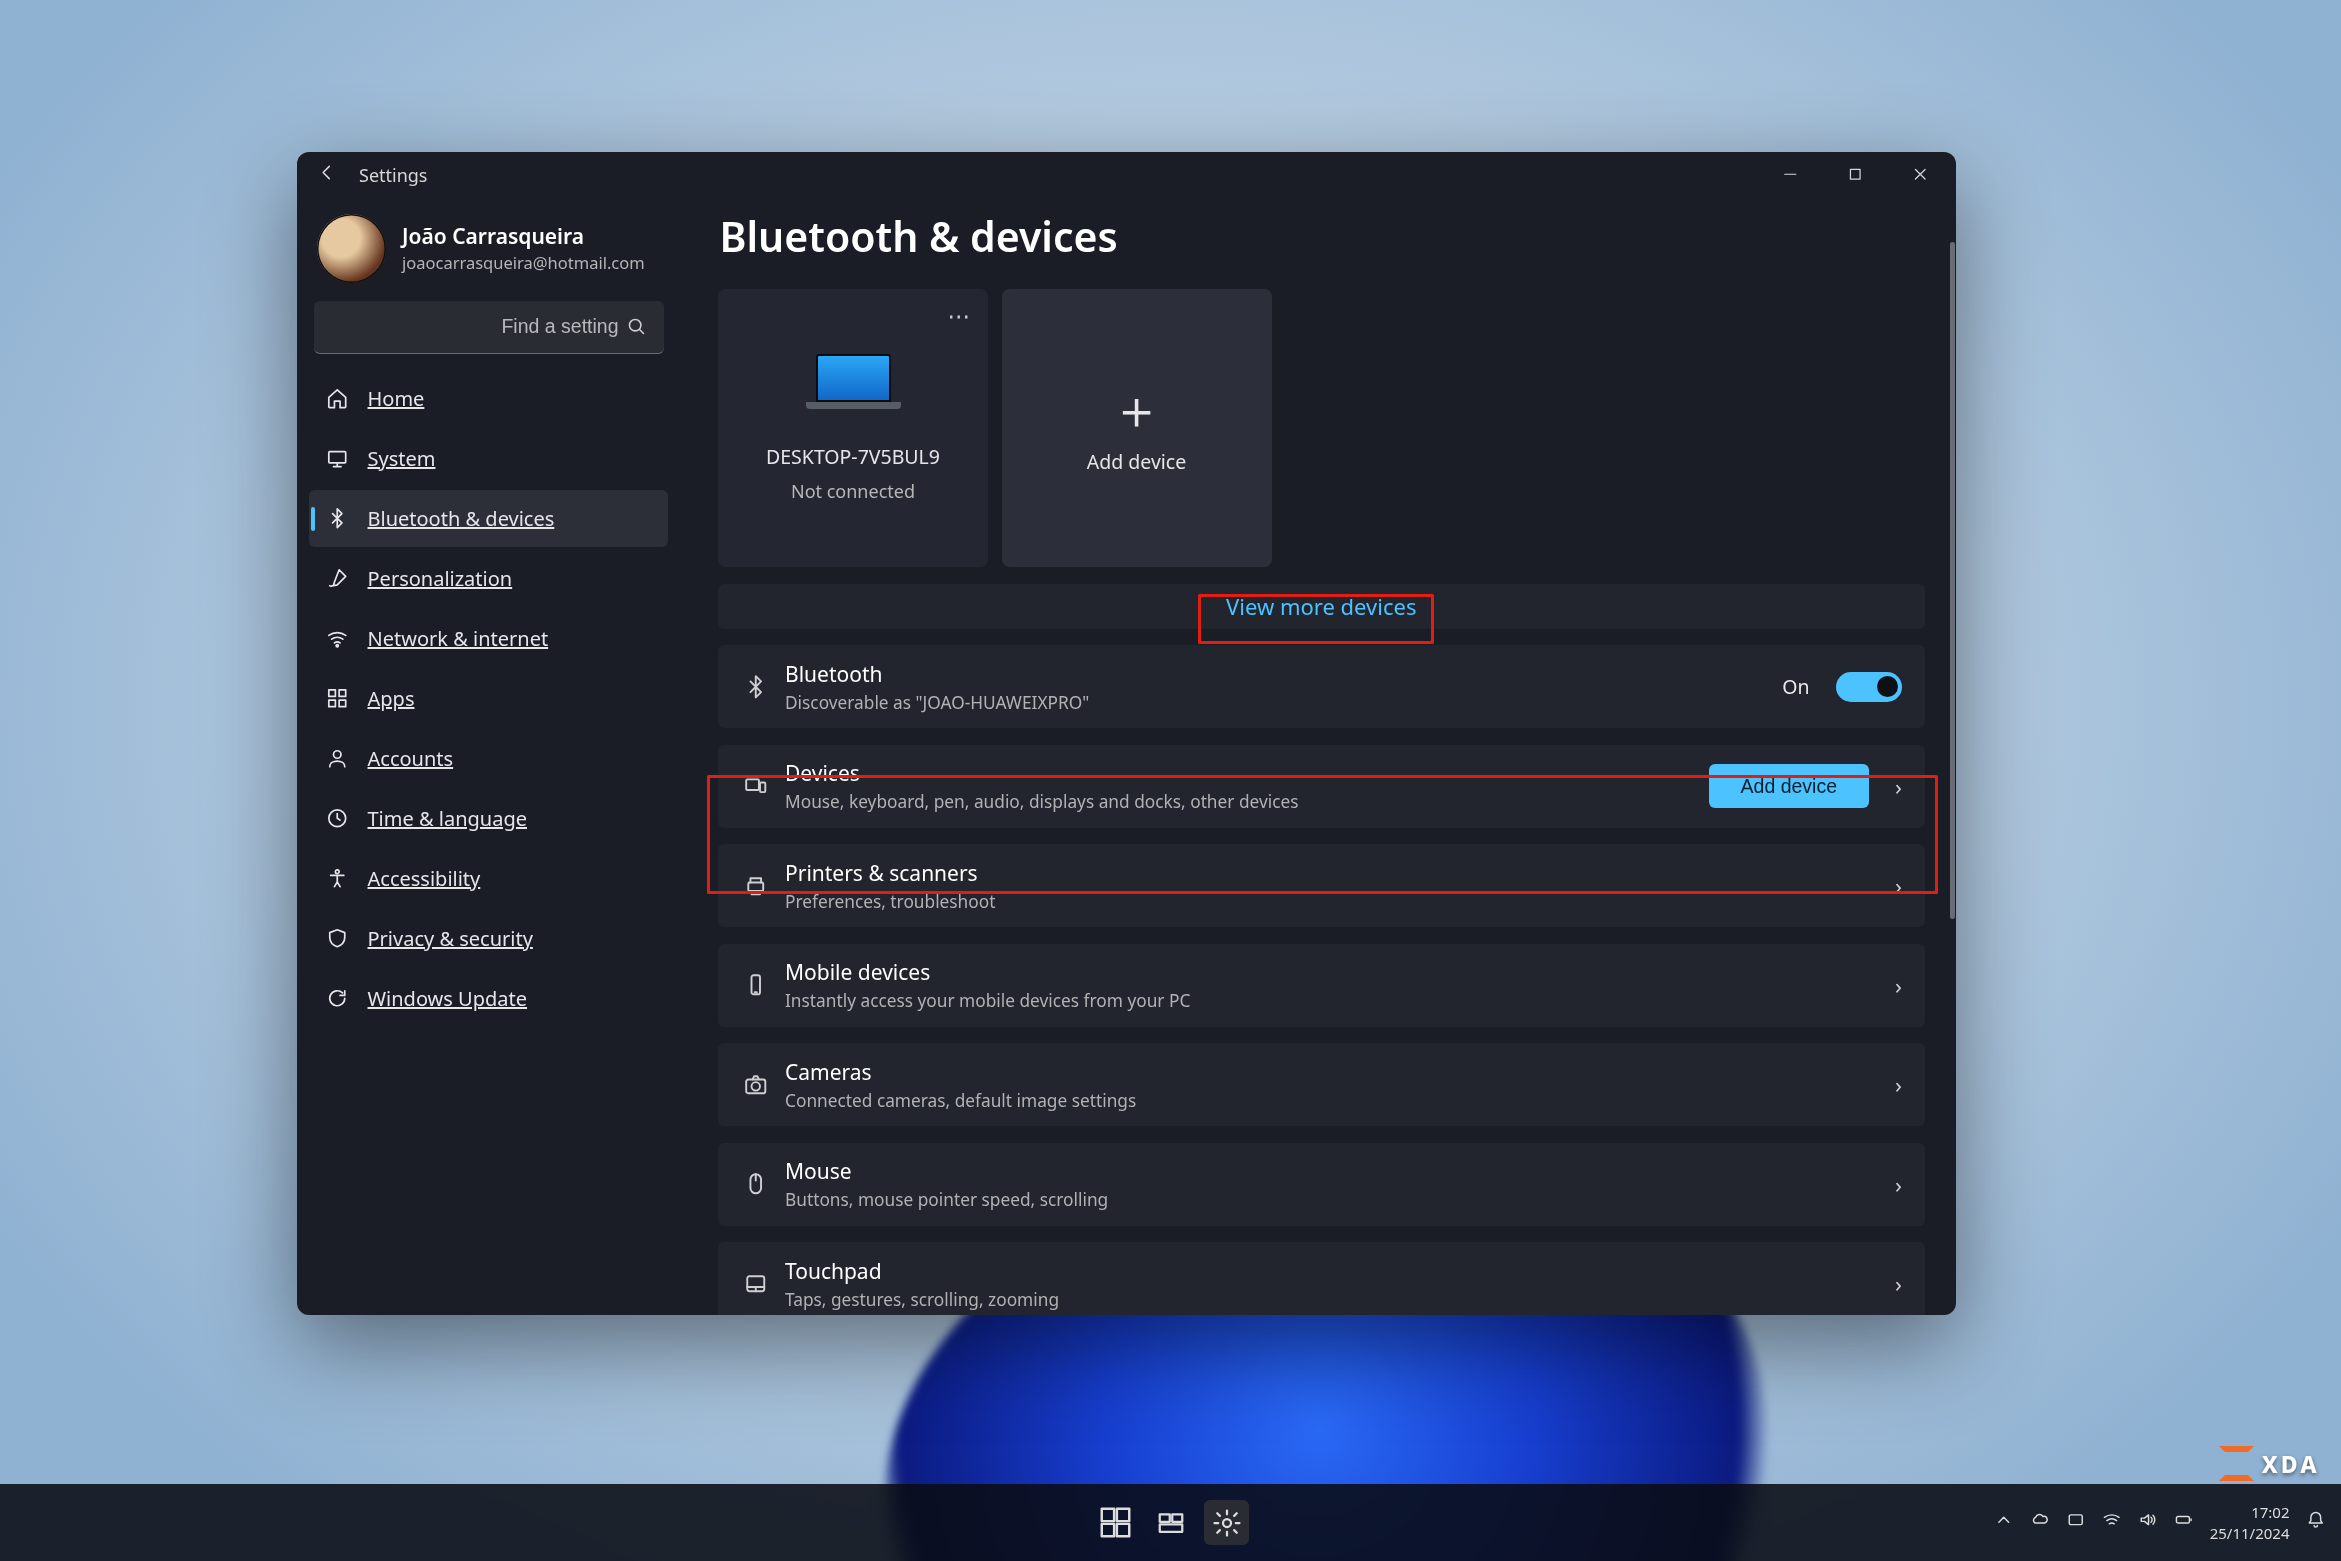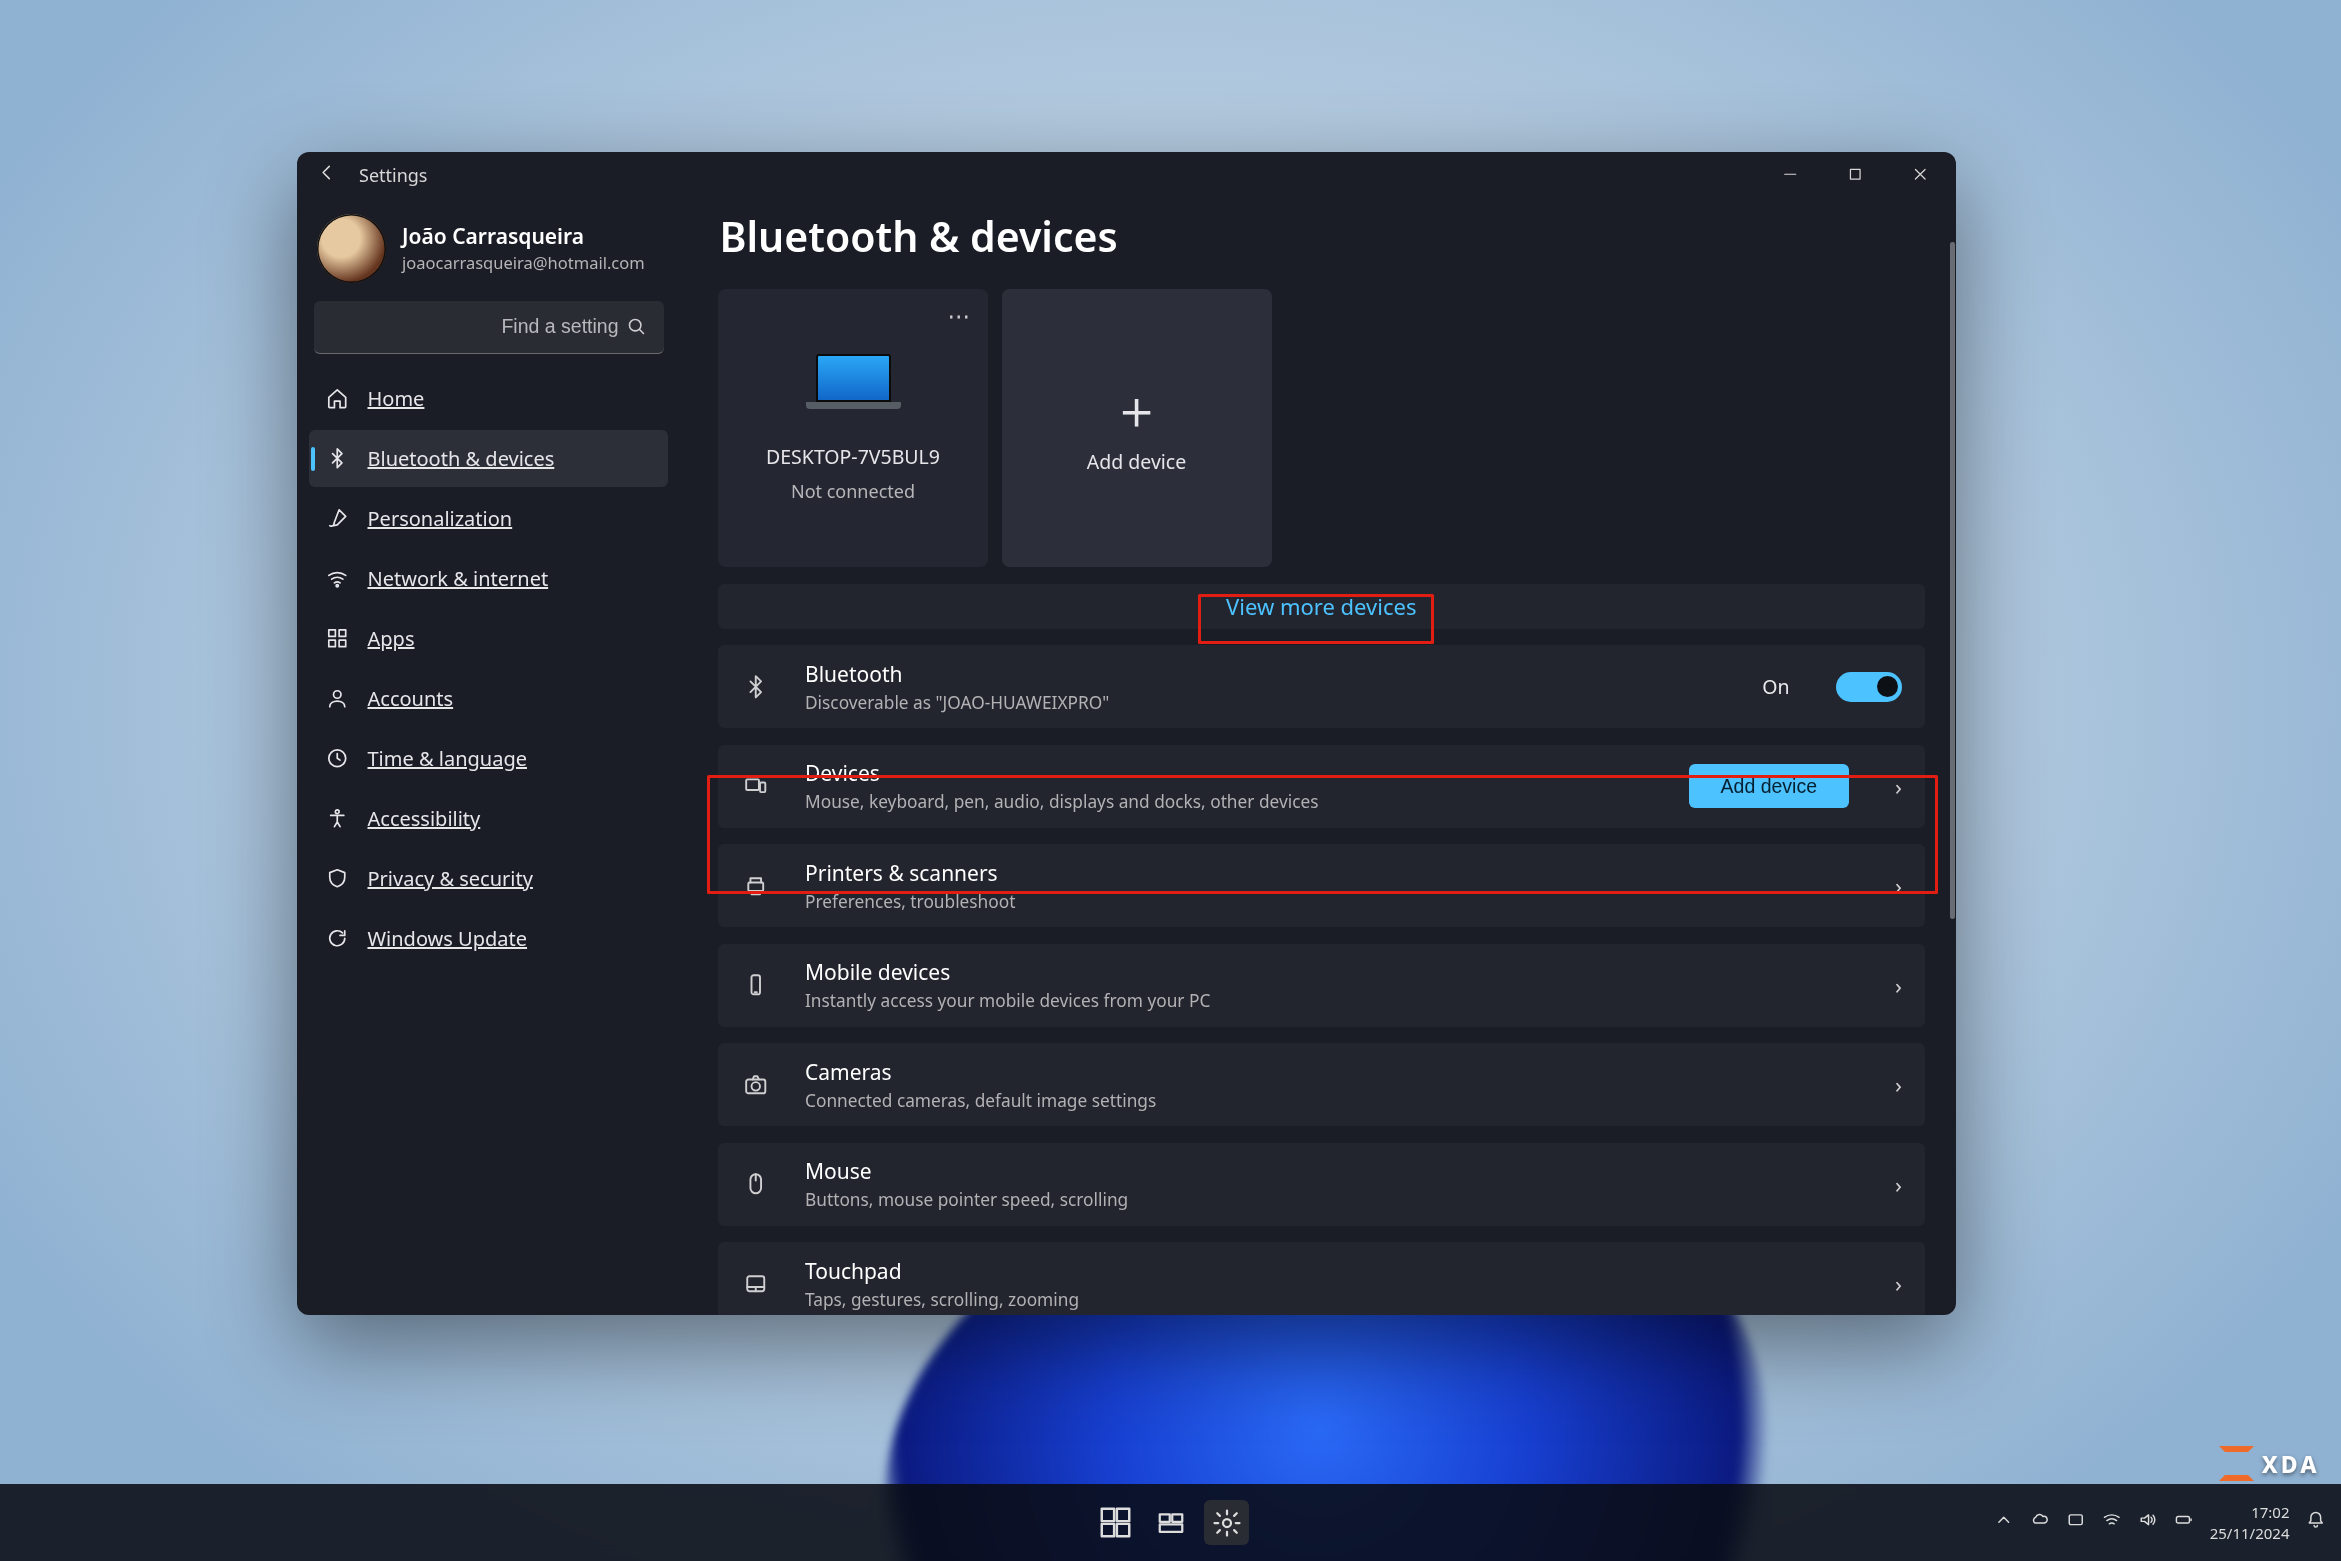--- a/index.html
+++ b/index.html
@@ -83,21 +83,21 @@
   .laptop-ico .screen{ width:75px; height:48px; background:linear-gradient(#2aa7f6,#1167c9); border-radius:3px 3px 0 0; border:2.3px solid #0b0b0c;}
   .laptop-ico .base{ width:95px; height:7.5px; background:#575d64; border-radius:0 0 3.8px 3.8px;}
   .viewmore {
     margin-top:16.5px; height:45px; background:#23252e; border-radius:6px;
     display:flex; align-items:center; justify-content:center;
     font-size:22px; color:#4cc2ff; cursor:pointer;
   }
   .row {
     margin-top:16.5px; background:#23252e; border-radius:6px;
     display:flex; align-items:center; padding: 0 22.5px 0 21px;
-    min-height:83px; gap:33px; cursor:pointer;
+    min-height:83px; gap:13px; cursor:pointer;
   }
   .row .ricon { width:33px; display:flex; justify-content:center; color:#cfcfd2;}
   .row .rtext { flex:1; }
   .row .rtitle { font-size:21px; color:#fff; }
   .row .rsub { font-size:17.3px; color:#b2b2b5; margin-top:3px;}
   .row .chev { color:#cfcfd2; font-size:22.5px;}
   .toggle {
     width:66px; height:30px; background:#4cc2ff; border-radius:15px; position:relative; cursor:pointer;
   }
   .toggle::after{ content:""; position:absolute; right:4.5px; top:4.5px; width:21px; height:21px; background:#0d1014; border-radius:50%;}
@@ -179,20 +179,29 @@
             </svg></span>
       </div>
       <div class="nav">
         <div class="nav-item">
           <span class="nav-icon">
               <svg viewBox="0 0 24 24" width="22.5" height="22.5" stroke="#f7b94a">
                 <path d="M3 11l9-8 9 8v10a1 1 0 0 1-1 1h-5v-7h-6v7H4a1 1 0 0 1-1-1z"></path>
               </svg>
             </span>
           <span>Home</span>
+        </div>
+        <div class="nav-item">
+          <span class="nav-icon">
+              <svg viewBox="0 0 24 24" width="22.5" height="22.5" stroke="#4cc2ff">
+                <rect x="3" y="5" width="18" height="12" rx="1"></rect>
+                <path d="M8 21h8M12 17v4"></path>
+              </svg>
+            </span>
+          <span>System</span>
         </div>
         <div class="nav-item active">
           <span class="nav-icon">
               <svg viewBox="0 0 24 24" width="22.5" height="22.5" stroke="#8fb6ff">
                 <path d="M7 7l10 10-5 5V2l5 5L7 17"></path>
               </svg>
             </span>
           <span>Bluetooth &amp; devices</span>
         </div>
         <div class="nav-item">

